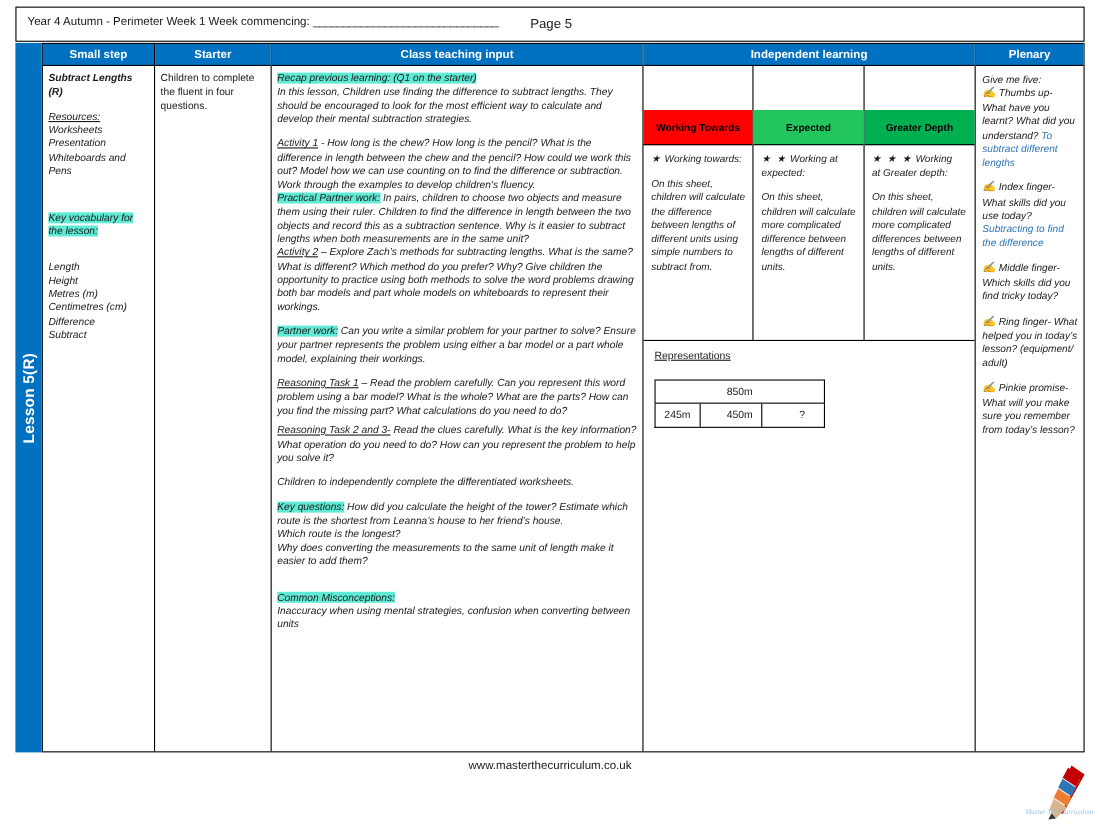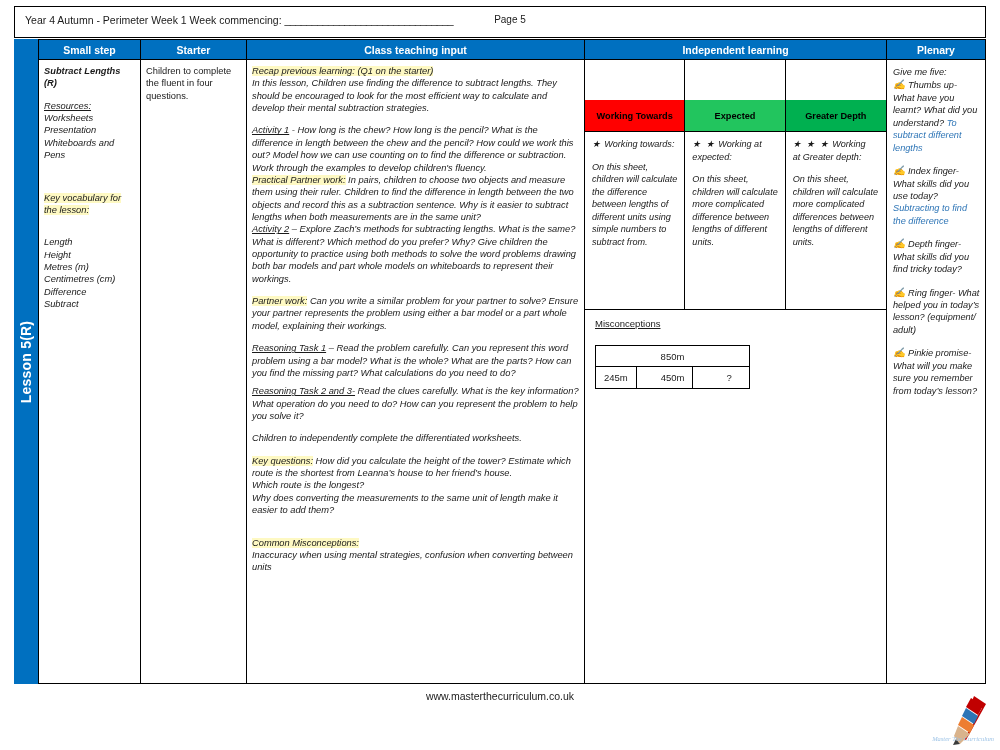--- a/index.html
+++ b/index.html
@@ -18,22 +18,22 @@
     width: 972px; height: 32px;
     border: 1px solid #000;
     background: #fff;
   }
   .titlebar .t-left {
     position: absolute; left: 10px; top: 7px;
     font-size: 10.5px; color: #1a1a1a; white-space: nowrap;
   }
   .titlebar .t-blank { letter-spacing: -0.4px; }
   .titlebar .t-page {
-    position: absolute; left: 9px; top: 7px; width: 972px;
-    text-align: center; font-size: 10px; color:#1a1a1a;
+    position: absolute; left: 0; top: 7px; width: 972px;
+    text-align: center; font-size: 12px; color:#1a1a1a;
   }
   .tabstrip {
     position: absolute; left: 14px; top: 39px;
     width: 24px; height: 645px;
     background: #0070C0;
   }
   .tabstrip .vtext {
     position: absolute;
     left: 50%; top: 50%;
     transform: translate(-50%,-50%) rotate(-90deg);
@@ -66,21 +66,21 @@
   .colhead {
     height: 20px; background: #0070C0;
     color:#fff; font-size: 10.5px; font-weight: bold;
     display:flex; align-items:center; justify-content:center;
     border-bottom: 1.5px solid #000;
   }
   .cellbody { padding: 5px 5px 4px 5px; font-size: 9.3px; line-height: 1.33; color:#1a1a1a; }
 
   .b { font-weight: bold; }
   .u { text-decoration: underline; }
-  .hl { background: #fef9c3; }
+  .hl { background: #5eead4; }
   .blue { color: #2E75B6; }
   .sp { height: 10px; }
   .sp-s { height: 6px; }
   p { margin: 0; font-style: italic; }
 
   
   .rag { display:flex; height: 250px; border-bottom: 1.5px solid #000; }
   .ragcol { width: 33.3333%; border-right: 1.5px solid #000; position: relative; }
   .ragcol:last-child { border-right: none; }
   .raghead {
@@ -231,21 +231,21 @@
           <div class="ragbody">
             <p style="white-space:pre-line"><span class="stars">★ ★ ★</span><span> Working
 at Greater depth:</span></p>
             <div class="sp"></div>
             <p>On this sheet, children will calculate more complicated  differences between lengths of different units.</p>
           </div>
         </div>
       </div>
 
       <div class="reps">
-        <div class="reps-title">Misconceptions</div>
+        <div class="reps-title">Representations</div>
         <div class="barmodel">
           <div class="bar-whole">850m</div>
           <div class="bar-parts">
             <div class="bar-part">245m</div>
             <div class="bar-part">450m</div>
             <div class="bar-part">?</div>
           </div>
         </div>
       </div>
     </div>
@@ -259,21 +259,21 @@
           <span class="hand">✍</span><span> Thumbs up- What have you learnt? What did you understand?</span>
           <span class="blue">To subtract different lengths</span>
         </p>
         <div class="sp"></div>
         <p>
           <span class="hand">✍</span><span> Index finger- What skills did you use today?</span>
           <span class="blue">Subtracting to find the difference</span>
         </p>
         <div class="sp"></div>
         <p>
-          <span class="hand">✍</span><span> Depth finger- What skills did you find tricky today?</span>
+          <span class="hand">✍</span><span> Middle finger- Which skills did you find tricky today?</span>
         </p>
         <div class="sp"></div>
         <p>
           <span class="hand">✍</span><span> Ring finger- What helped you in today’s lesson? (equipment/ adult)</span>
         </p>
         <div class="sp"></div>
         <p>
           <span class="hand">✍</span><span> Pinkie promise- What will you make sure you remember from today’s lesson?</span>
         </p>
       </div>

